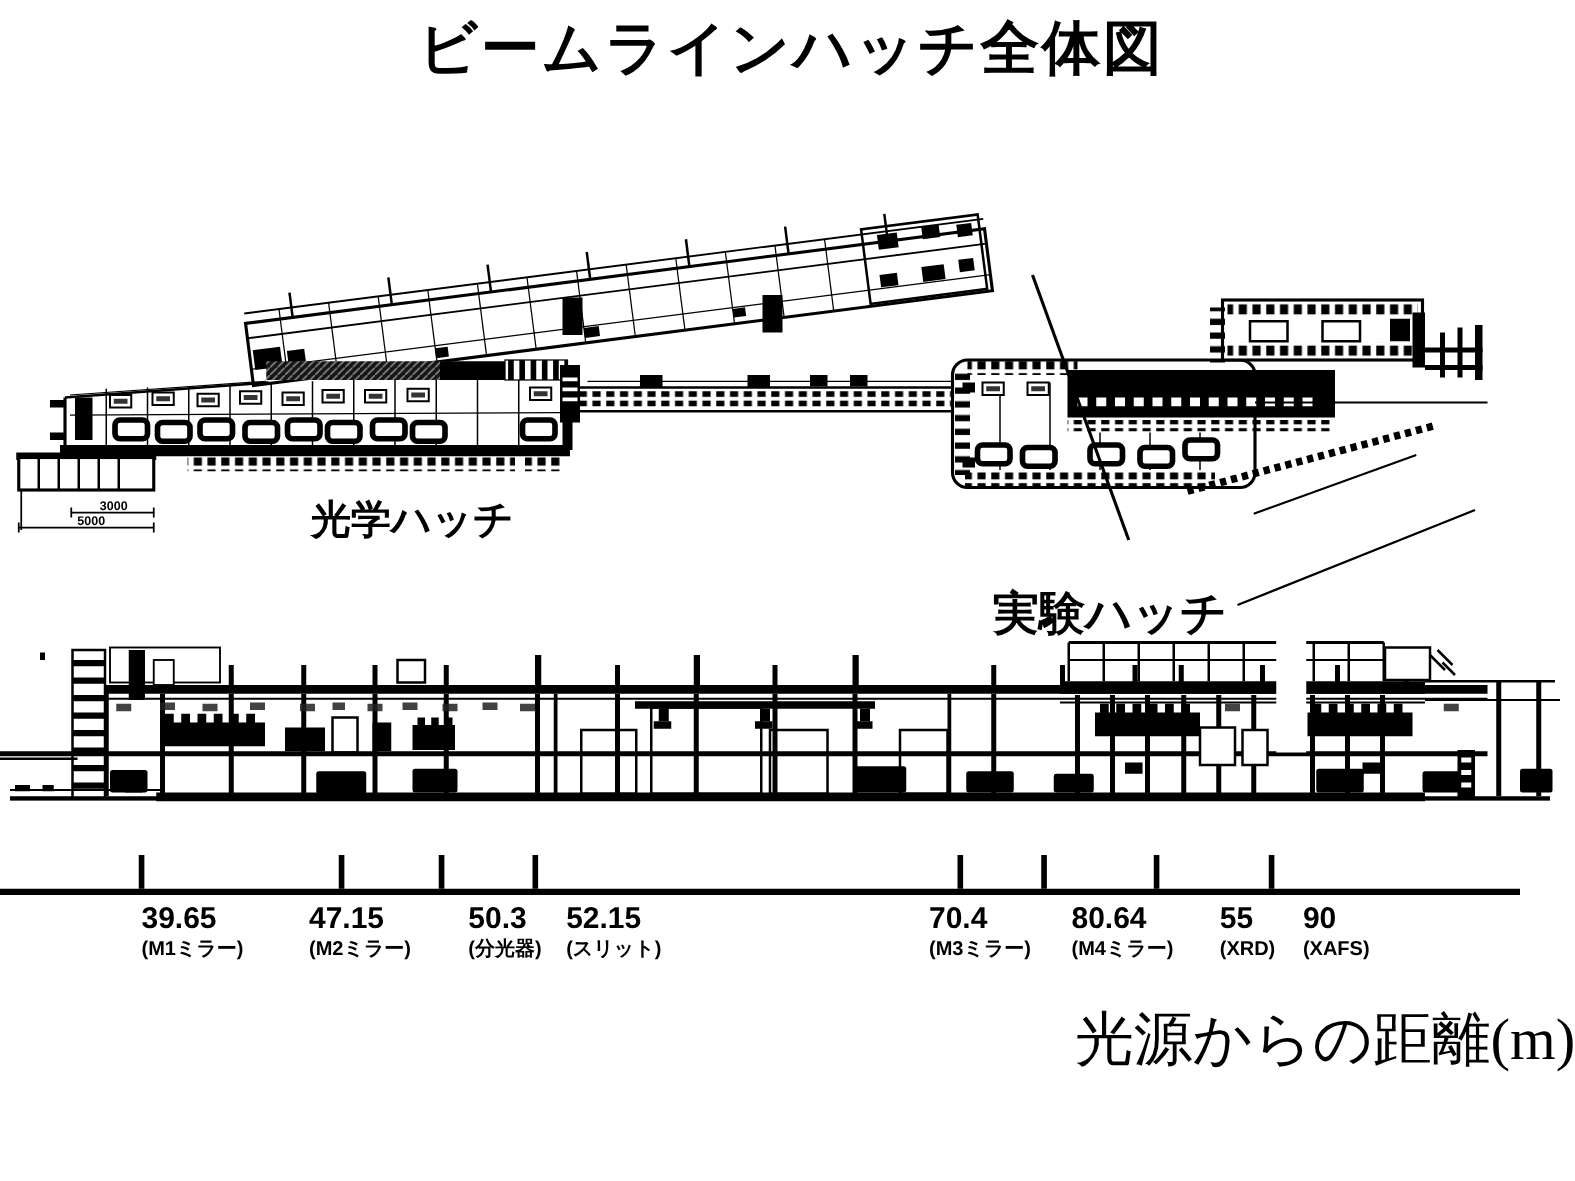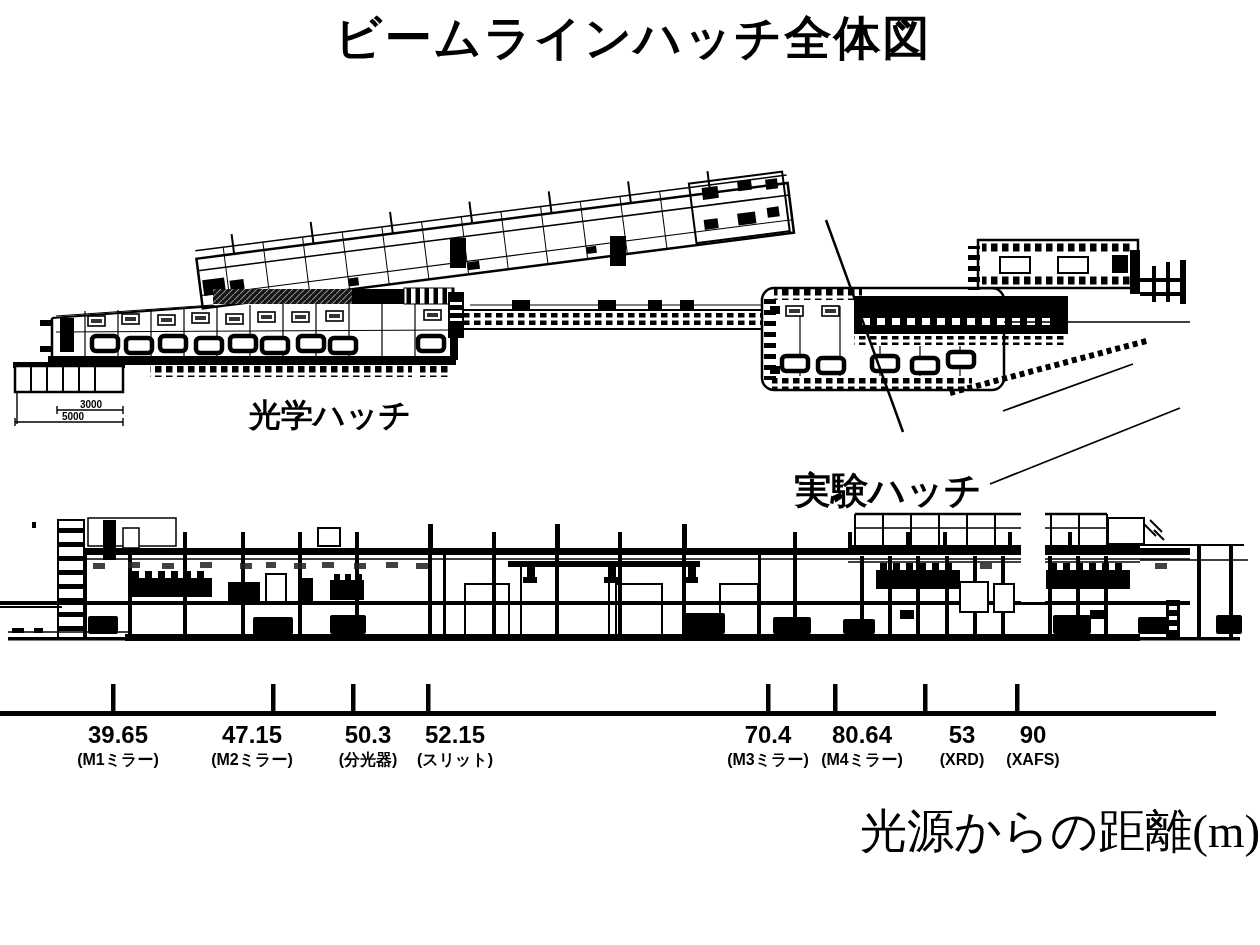--- a/index.html
+++ b/index.html
@@ -7,21 +7,21 @@
         font-family:"Liberation Sans","DejaVu Sans",sans-serif;color:#000;}
   .title{position:absolute;top:4px;left:0;width:100%;margin:3px;text-align:center;
          font-size:47px;font-weight:700;letter-spacing:2px;}
   .drawing{position:absolute;left:0;top:0;width:1260px;height:945px;}
   .bl-label{position:absolute;left:466px;top:227px;width:146px;height:44px;background:#fff;
             display:flex;align-items:center;justify-content:center;
             font-family:"Liberation Serif","DejaVu Serif",serif;font-size:28px;font-weight:400;}
   .hutch-label{position:absolute;transform:translateX(-50%);white-space:nowrap;font-weight:700;}
   .hutch-label.optics{left:330px;top:394px;font-size:32px;text-align:center;}
   .hutch-label.exp{left:888px;top:428px;font-size:37px;margin-top:38px;}
-  .ticklabel{position:absolute;top:722px;transform:translateX(-50%);text-align:center;white-space:nowrap;}
+  .ticklabel{position:absolute;top:722px;transform:translateX(-50%);text-align:left;white-space:nowrap;margin-left:36px;}
   .ticklabel .val{font-size:24px;font-weight:700;line-height:26px;}
   .ticklabel .comp{font-size:16px;font-weight:700;line-height:24px;}
   .axis-caption{position:absolute;top:800px;left:860px;width:390px;text-align:right;
                 font-size:47px;font-weight:400;white-space:nowrap;}
   .axis-caption .unit{font-family:"Liberation Serif","DejaVu Serif",serif;}
   svg text.dim{font-family:"Liberation Sans",sans-serif;font-size:10px;font-weight:700;fill:#000;}
 </style>
 </head>
 <body>
 
@@ -484,30 +484,30 @@
       <div class="comp">(M2ミラー)</div>
     </div>
     <div class="ticklabel" style="left:368px">
       <div class="val">50.3</div>
       <div class="comp">(分光器)</div>
     </div>
     <div class="ticklabel" style="left:455px">
       <div class="val">52.15</div>
       <div class="comp">(スリット)</div>
     </div>
-    <div class="ticklabel" style="left:768px">
+    <div class="ticklabel" style="left:748px">
       <div class="val">70.4</div>
       <div class="comp">(M3ミラー)</div>
     </div>
     <div class="ticklabel" style="left:862px">
       <div class="val">80.64</div>
       <div class="comp">(M4ミラー)</div>
     </div>
     <div class="ticklabel" style="left:962px">
-      <div class="val">53</div>
+      <div class="val">55</div>
       <div class="comp">(XRD)</div>
     </div>
     <div class="ticklabel" style="left:1033px">
       <div class="val">90</div>
       <div class="comp">(XAFS)</div>
     </div>
   </div>
 
   <div class="axis-caption">
     <span>光源からの距離</span><span class="unit">(m)</span>

